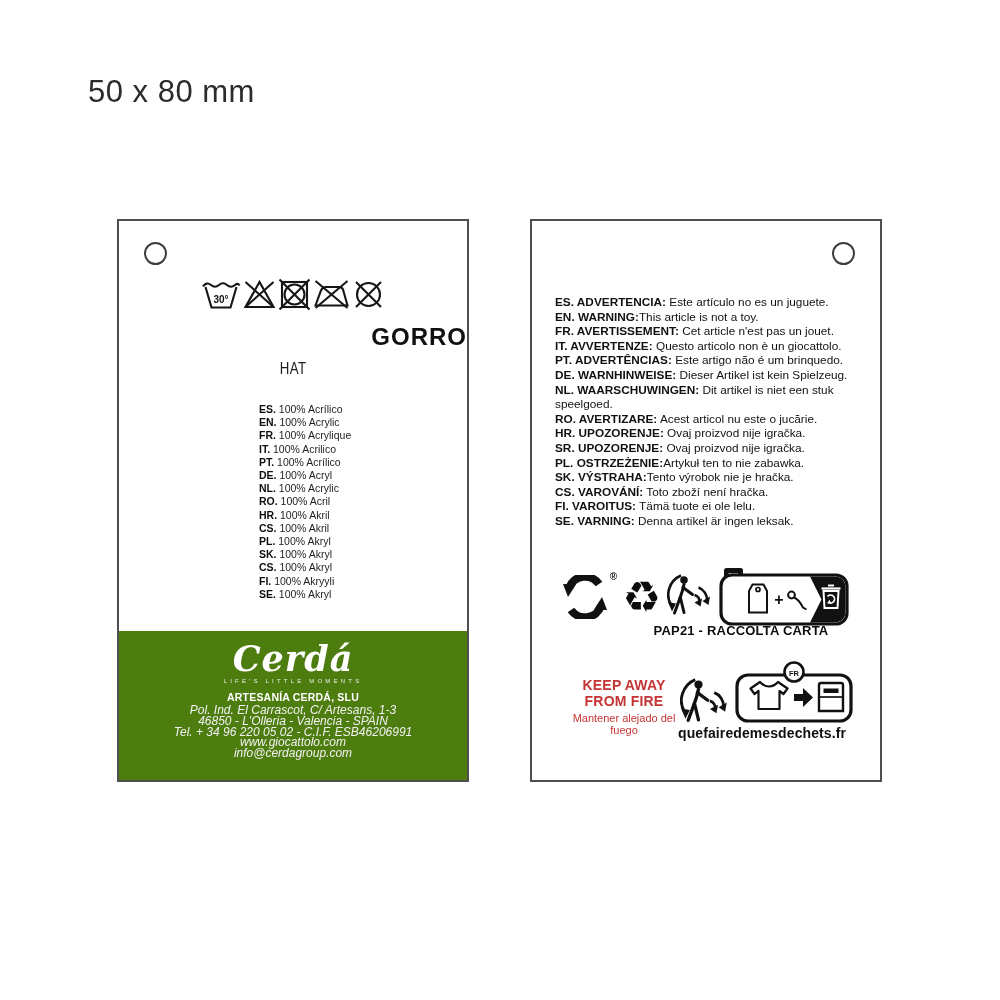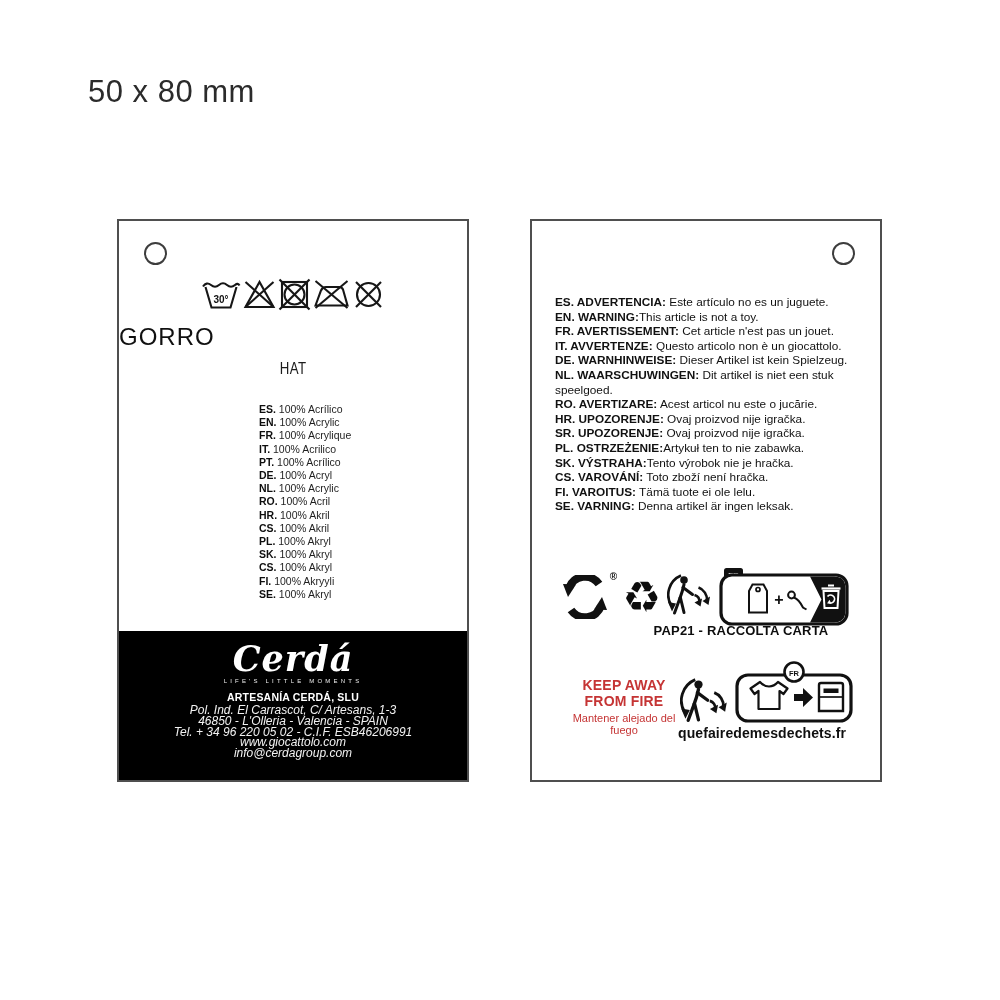--- a/index.html
+++ b/index.html
@@ -16,29 +16,29 @@
 
   .hole { position:absolute; width:23px; height:23px; border:2px solid #3d3d3d; border-radius:50%; top:21px; background:#fff; }
   .hole.left  { left:25px; }
   .hole.right { right:25px; }
 
   
   .care-row { position:absolute; top:57px; left:0; right:0; display:flex; justify-content:center; align-items:center; gap:2px; }
   .care-row svg { display:block; }
   .care-stroke { stroke:#161616; stroke-width:2.1; fill:none; }
 
-  .product-name { position:absolute; top:102px; left:0; right:0; text-align:left;
-                  font-size:24px; font-weight:normal; letter-spacing:1px; color:#101010; }
+  .product-name { position:absolute; top:102px; left:0; right:0; text-align:right;
+                  font-size:24px; font-weight:bold; letter-spacing:1px; color:#101010; }
   .product-sub  { position:absolute; top:138px; left:0; right:0; text-align:center; }
   .product-sub span { display:inline-block; font-size:17px; letter-spacing:.5px; transform:scaleX(.78); color:#1c1c1c; }
 
   .comp-list { position:absolute; top:182px; left:140px; font-size:10.5px; line-height:13.2px; color:#1e1e1e; }
   .comp-list b { font-weight:bold; color:#0e0e0e; }
 
-  .brand-footer { position:absolute; left:0; right:0; bottom:0; height:149px; background:#000000;
+  .brand-footer { position:absolute; left:0; right:0; bottom:0; height:149px; background:#4d7c0f;
                   color:#fff; text-align:center; }
   .logo    { margin-top:8px; font-family:"DejaVu Serif", serif; font-style:italic; font-weight:bold;
              font-size:35px; line-height:40px; letter-spacing:1px; }
   .tagline { font-size:6px; letter-spacing:3.2px; margin-top:-1px; color:#ededed; }
   .company { font-size:10.5px; font-weight:bold; margin-top:7px; letter-spacing:.2px; }
   .addr    { font-size:12px; line-height:10.8px; color:#f2f2f2;font-style:italic; }
   .addr.first { margin-top:2px; }
 
   
   .warnings { position:absolute; left:23px; top:74px; width:318px; font-size:11.8px; line-height:14.6px; color:#111; }
@@ -136,20 +136,21 @@
   </section>
 
   <section class="tag back">
     <span class="hole right"></span>
 
     <div class="warnings">
       <div class="warn-line"><b>ES. ADVERTENCIA:</b><span> Este artículo no es un juguete.</span></div>
       <div class="warn-line"><b>EN. WARNING:</b><span>This article is not a toy.</span></div>
       <div class="warn-line"><b>FR. AVERTISSEMENT:</b><span> Cet article n'est pas un jouet.</span></div>
       <div class="warn-line"><b>IT. AVVERTENZE:</b><span> Questo articolo non è un giocattolo.</span></div>
+      <div class="warn-line"><b>PT. ADVERTÊNCIAS:</b><span> Este artigo não é um brinquedo.</span></div>
       <div class="warn-line"><b>DE. WARNHINWEISE:</b><span> Dieser Artikel ist kein Spielzeug.</span></div>
       <div class="warn-line"><b>NL. WAARSCHUWINGEN:</b><span> Dit artikel is niet een stuk speelgoed.</span></div>
       <div class="warn-line"><b>RO. AVERTIZARE:</b><span> Acest articol nu este o jucărie.</span></div>
       <div class="warn-line"><b>HR. UPOZORENJE:</b><span> Ovaj proizvod nije igračka.</span></div>
       <div class="warn-line"><b>SR. UPOZORENJE:</b><span> Ovaj proizvod nije igračka.</span></div>
       <div class="warn-line"><b>PL. OSTRZEŻENIE:</b><span>Artykuł ten to nie zabawka.</span></div>
       <div class="warn-line"><b>SK. VÝSTRAHA:</b><span>Tento výrobok nie je hračka.</span></div>
       <div class="warn-line"><b>CS. VAROVÁNÍ:</b><span> Toto zboží není hračka.</span></div>
       <div class="warn-line"><b>FI. VAROITUS:</b><span> Tämä tuote ei ole lelu.</span></div>
       <div class="warn-line"><b>SE. VARNING:</b><span> Denna artikel är ingen leksak.</span></div>

